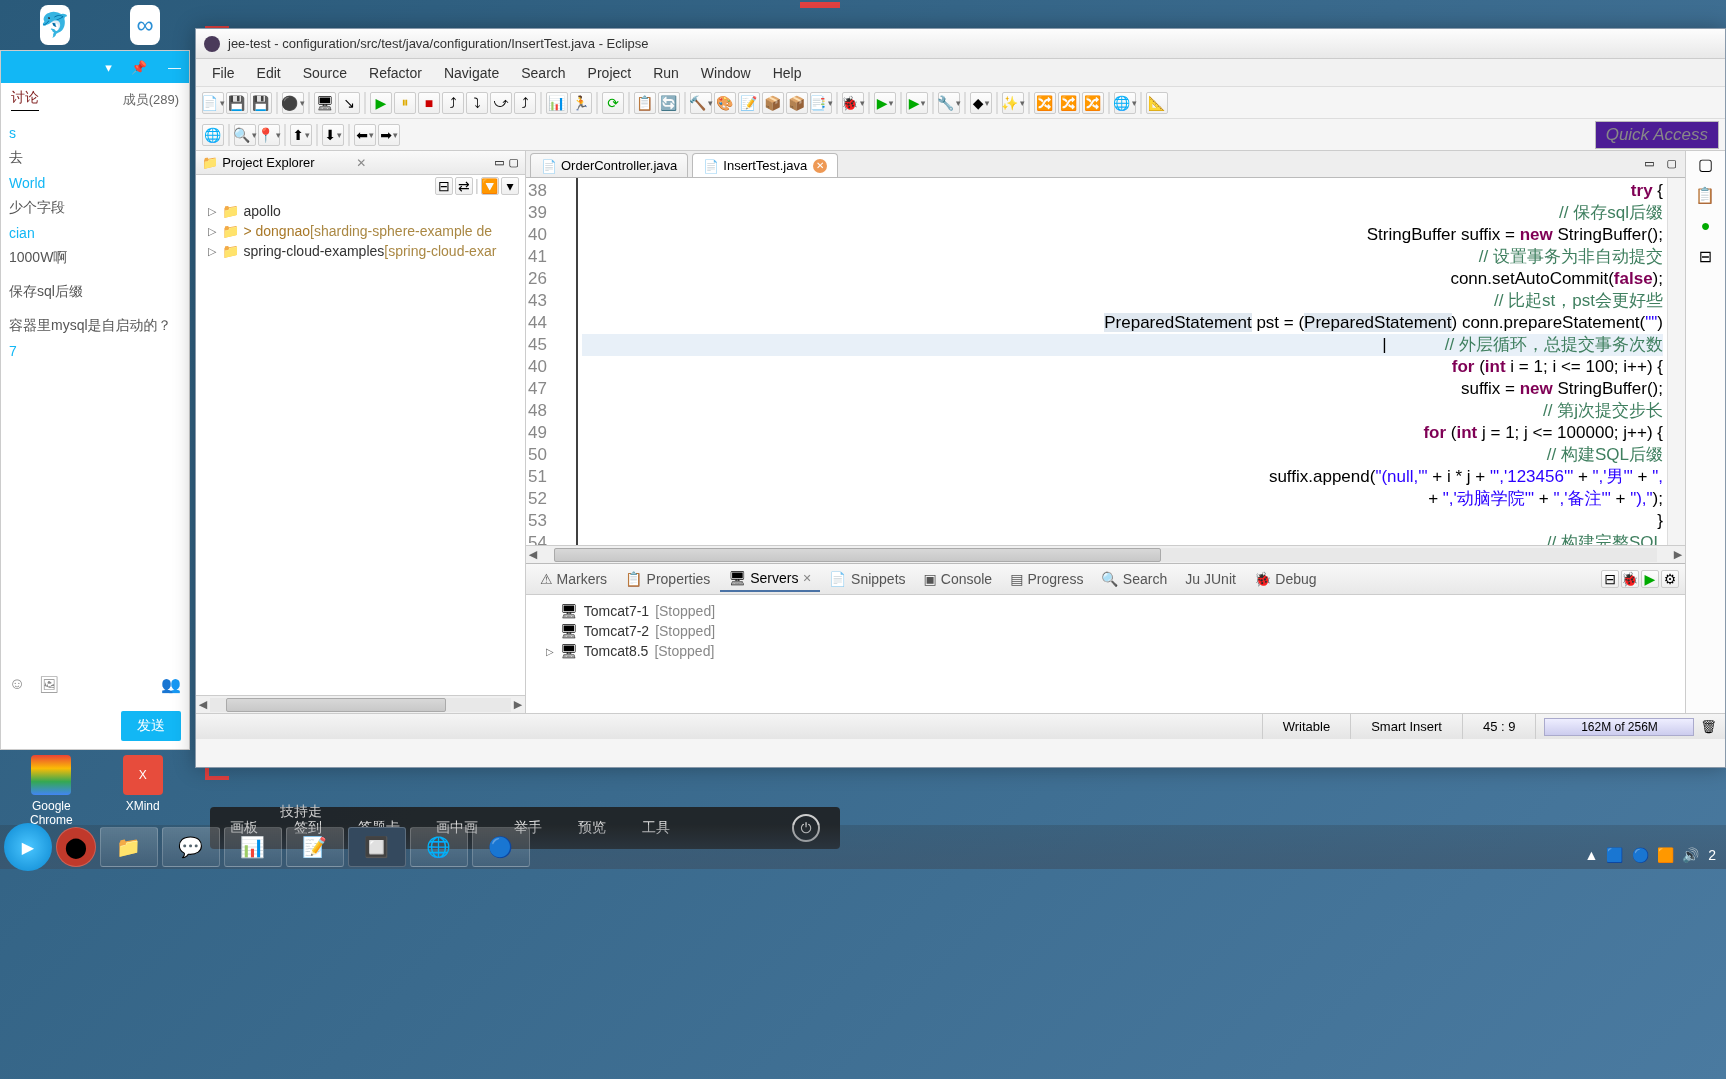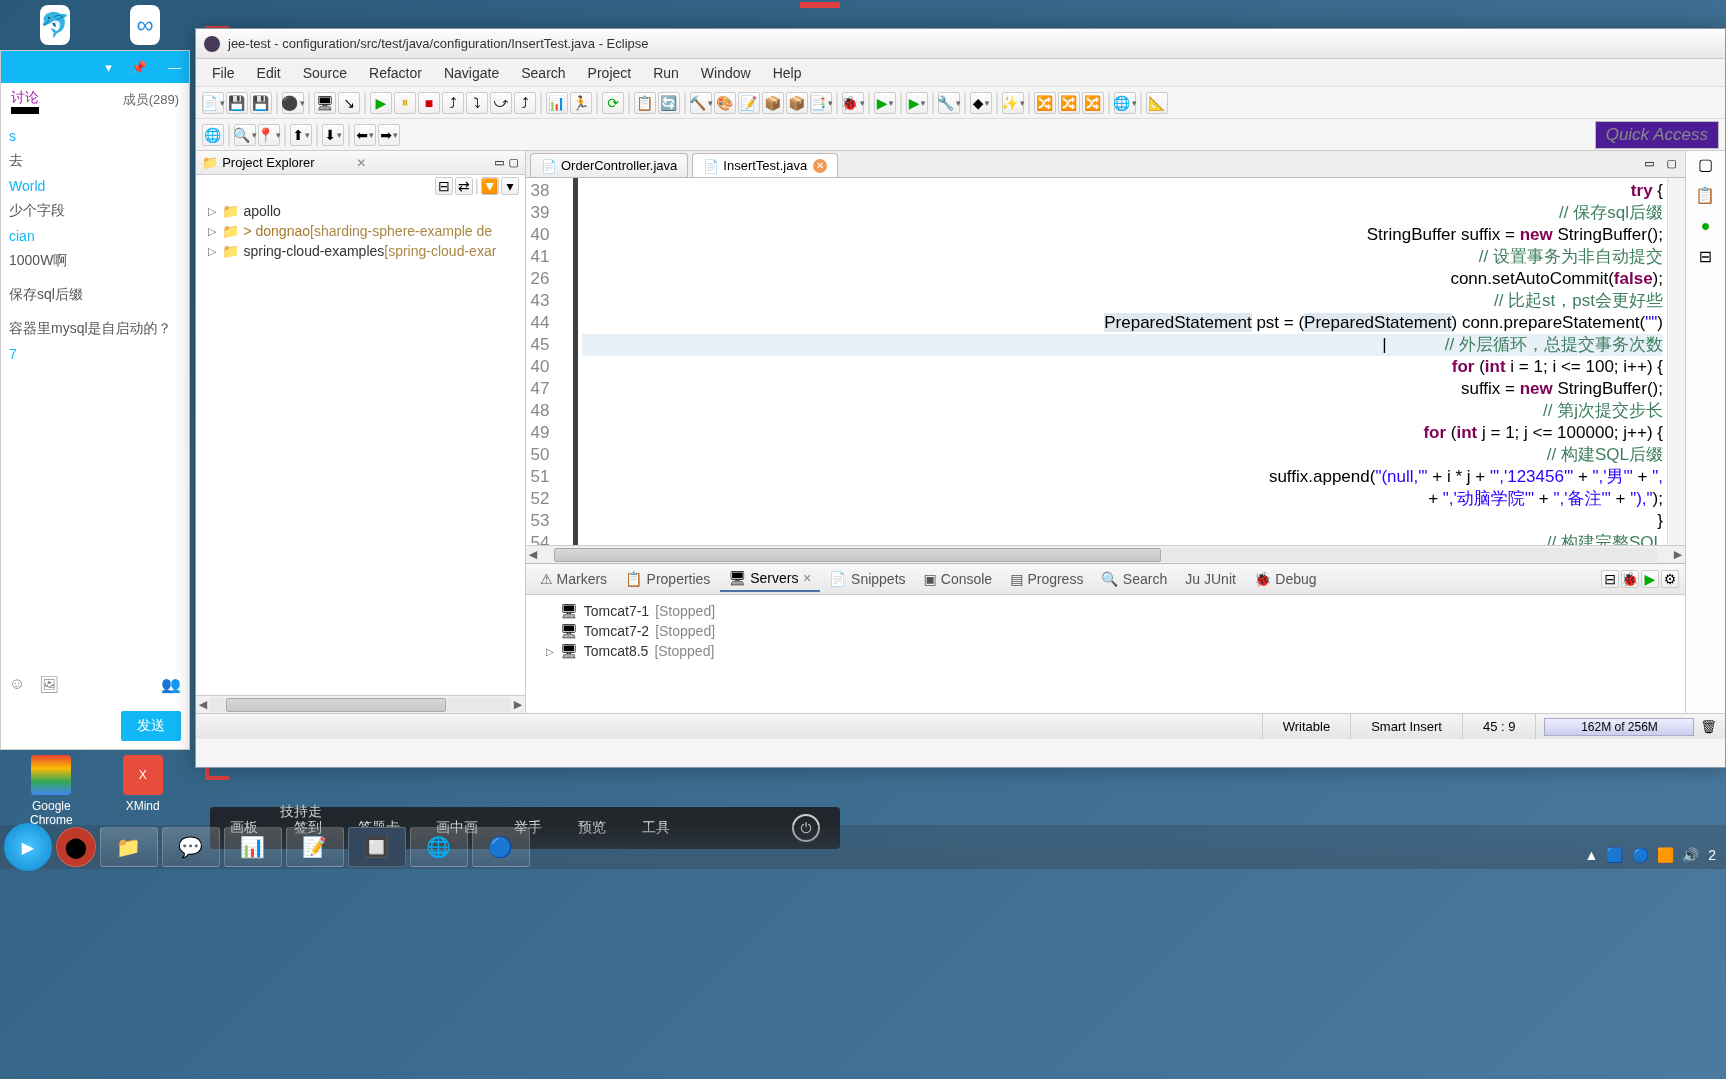--- a/index.html
+++ b/index.html
@@ -6,21 +6,21 @@
 body { width: 1726px; height: 1079px; background: linear-gradient(135deg, #2a5a7a 0%, #4a7aa0 100%); overflow: hidden; position: relative; }
 
 
 .desktop-icons { position: absolute; top: 0; left: 0; width: 200px; height: 60px; display: flex; gap: 60px; padding: 5px 40px; }
 .desktop-icon { width: 40px; height: 40px; background: #fff; border-radius: 8px; display: flex; align-items: center; justify-content: center; font-size: 24px; }
 
 
 .chat-panel { position: absolute; left: 0; top: 50px; width: 190px; height: 700px; background: #fff; border: 1px solid #ccc; }
 .chat-header { background: #12b7f5; height: 32px; display: flex; align-items: center; justify-content: flex-end; padding: 0 8px; gap: 20px; color: #fff; font-size: 13px; }
 .chat-tabs { display: flex; padding: 6px 10px; gap: 40px; font-size: 14px; }
-.chat-tab-active { color: #a21caf; border-bottom: 7px solid #000000; text-align: center; }
+.chat-tab-active { color: #7f1d1d; border-bottom: 1px solid #000000; text-align: center; }
 .chat-members { padding: 2px 0 2px 0; text-align: right; font-size: 13px; color: #666; }
 .chat-list { padding: 4px 0; }
 .chat-item { padding: 4px 8px; font-size: 14px; color: #555; white-space: nowrap; overflow: hidden; }
 .chat-blue { color: #12b7f5; }
 .chat-bottom { position: absolute; bottom: 50px; left: 0; right: 0; display: flex; padding: 4px 8px; gap: 10px; }
 .chat-icon { width: 20px; height: 20px; color: #888; }
 .send-btn { position: absolute; bottom: 8px; right: 8px; background: #12b7f5; color: #fff; border: none; padding: 6px 16px; font-size: 14px; border-radius: 2px; }
 
 
 .desktop-shortcuts { position: absolute; left: 30px; top: 755px; display: flex; gap: 50px; }
@@ -56,21 +56,21 @@
 .tree-extra { color: #aa8844; }
 
 
 .editor-area { flex: 1; background: #fff; display: flex; flex-direction: column; min-width: 0; }
 .editor-tabs { display: flex; background: #eee; border-bottom: 1px solid #bbb; padding: 2px 4px 0; gap: 4px; }
 .editor-tab { display: inline-flex; align-items: center; background: linear-gradient(#fafafa,#ededed); border: 1px solid #bbb; border-bottom: none; padding: 4px 10px; font-size: 13px; border-radius: 4px 4px 0 0; }
 .editor-tab.active { background: #fff; }
 .tab-icon { width: 14px; height: 14px; margin-right: 6px; display: inline-flex; }
 .tab-close { margin-left: 6px; width: 14px; height: 14px; border-radius: 50%; background: #e95; color: #fff; font-size: 10px; display: inline-flex; align-items: center; justify-content: center; }
 .editor-body { flex: 1; display: flex; overflow: hidden; font-family: Consolas, monospace; font-size: 17px; }
-.gutter { width: 52px; background: #fff; text-align: center; padding: 2px 21px 2px 2px; color: #888; border-right: 5px solid #404040; }
+.gutter { width: 52px; background: #fff; text-align: left; padding: 2px 21px 2px 2px; color: #888; border-right: 2px solid #404040; }
 .gutter-line { height: 22px; line-height: 22px; }
 .code { flex: 1; padding: 2px 4px; overflow: hidden; white-space: pre; line-height: 22px; text-align: right; }
 .code-line { height: 22px; }
 .kw { color: #7f0055; font-weight: bold; }
 .comment { color: #3f7f5f; margin-left: 44px; }
 .str { color: #2a00ff; }
 .hl { background: #e0e8f0; }
 .current-line { background: #e8f0f8; }
 .scroll-h { height: 18px; background: #f0f0f0; border-top: 1px solid #ccc; display: flex; align-items: center; }
 .scroll-track { flex: 1; height: 14px; background: #e8e8e8; position: relative; margin: 0 14px; }

